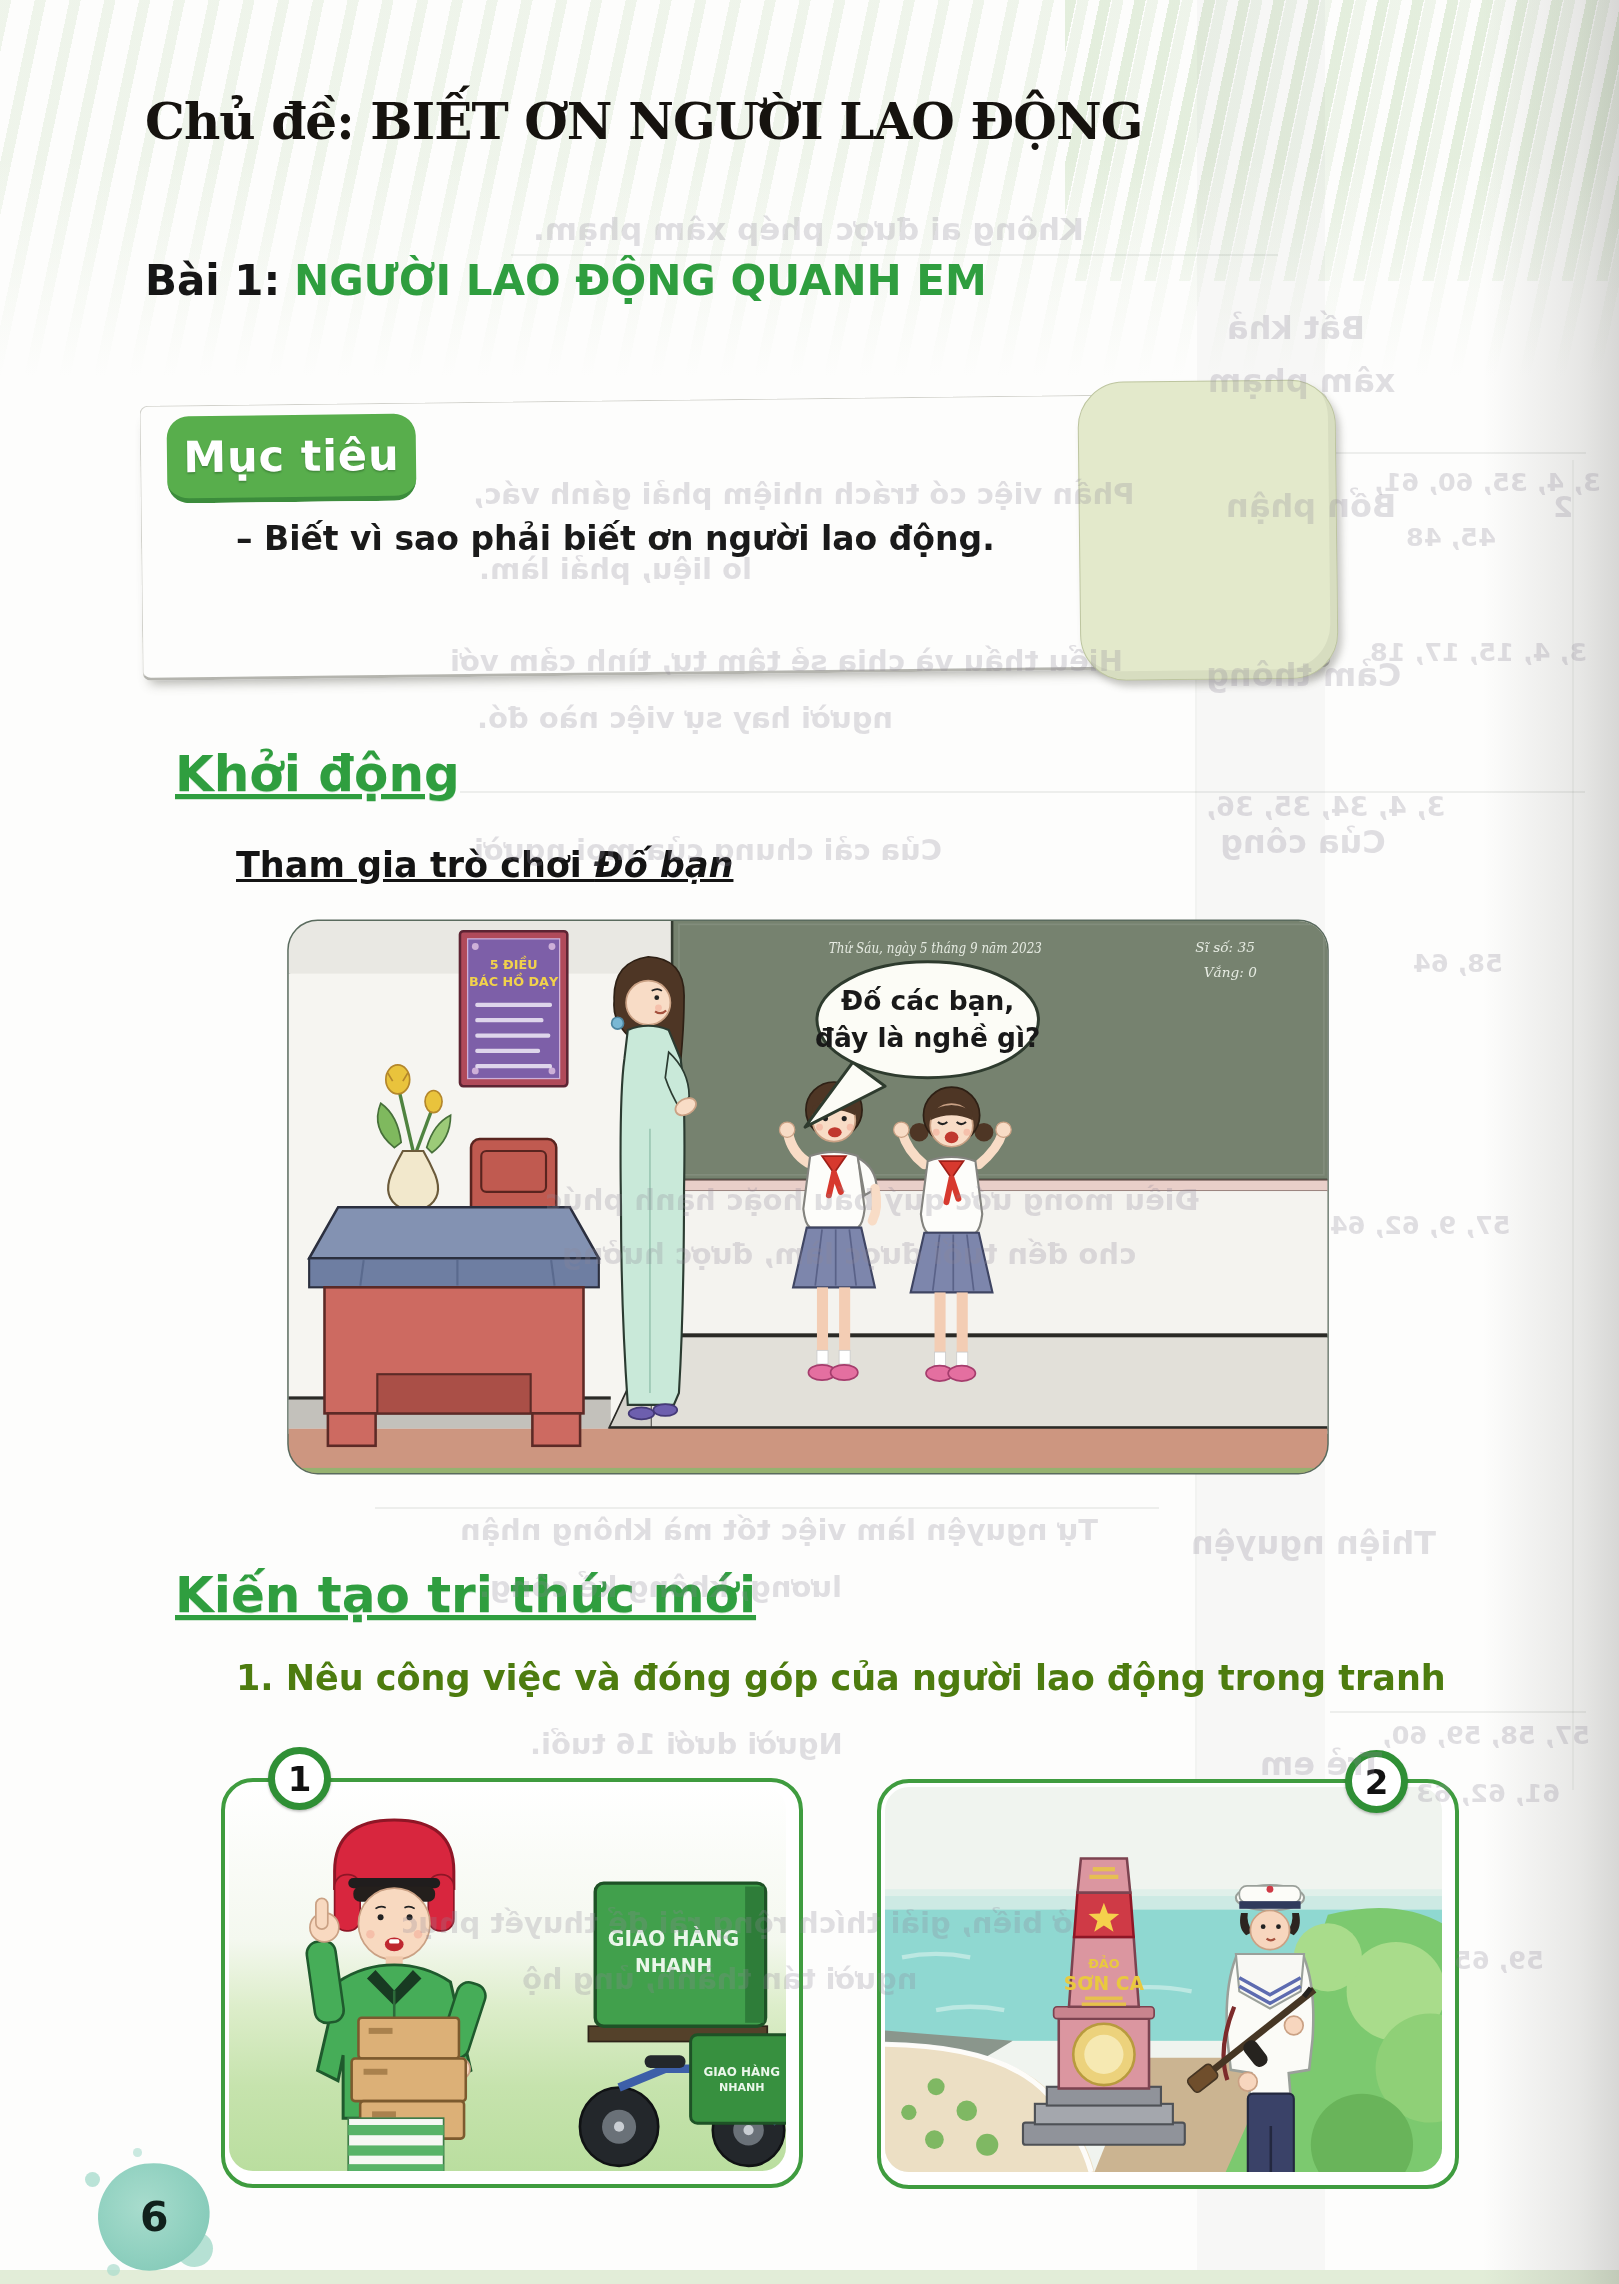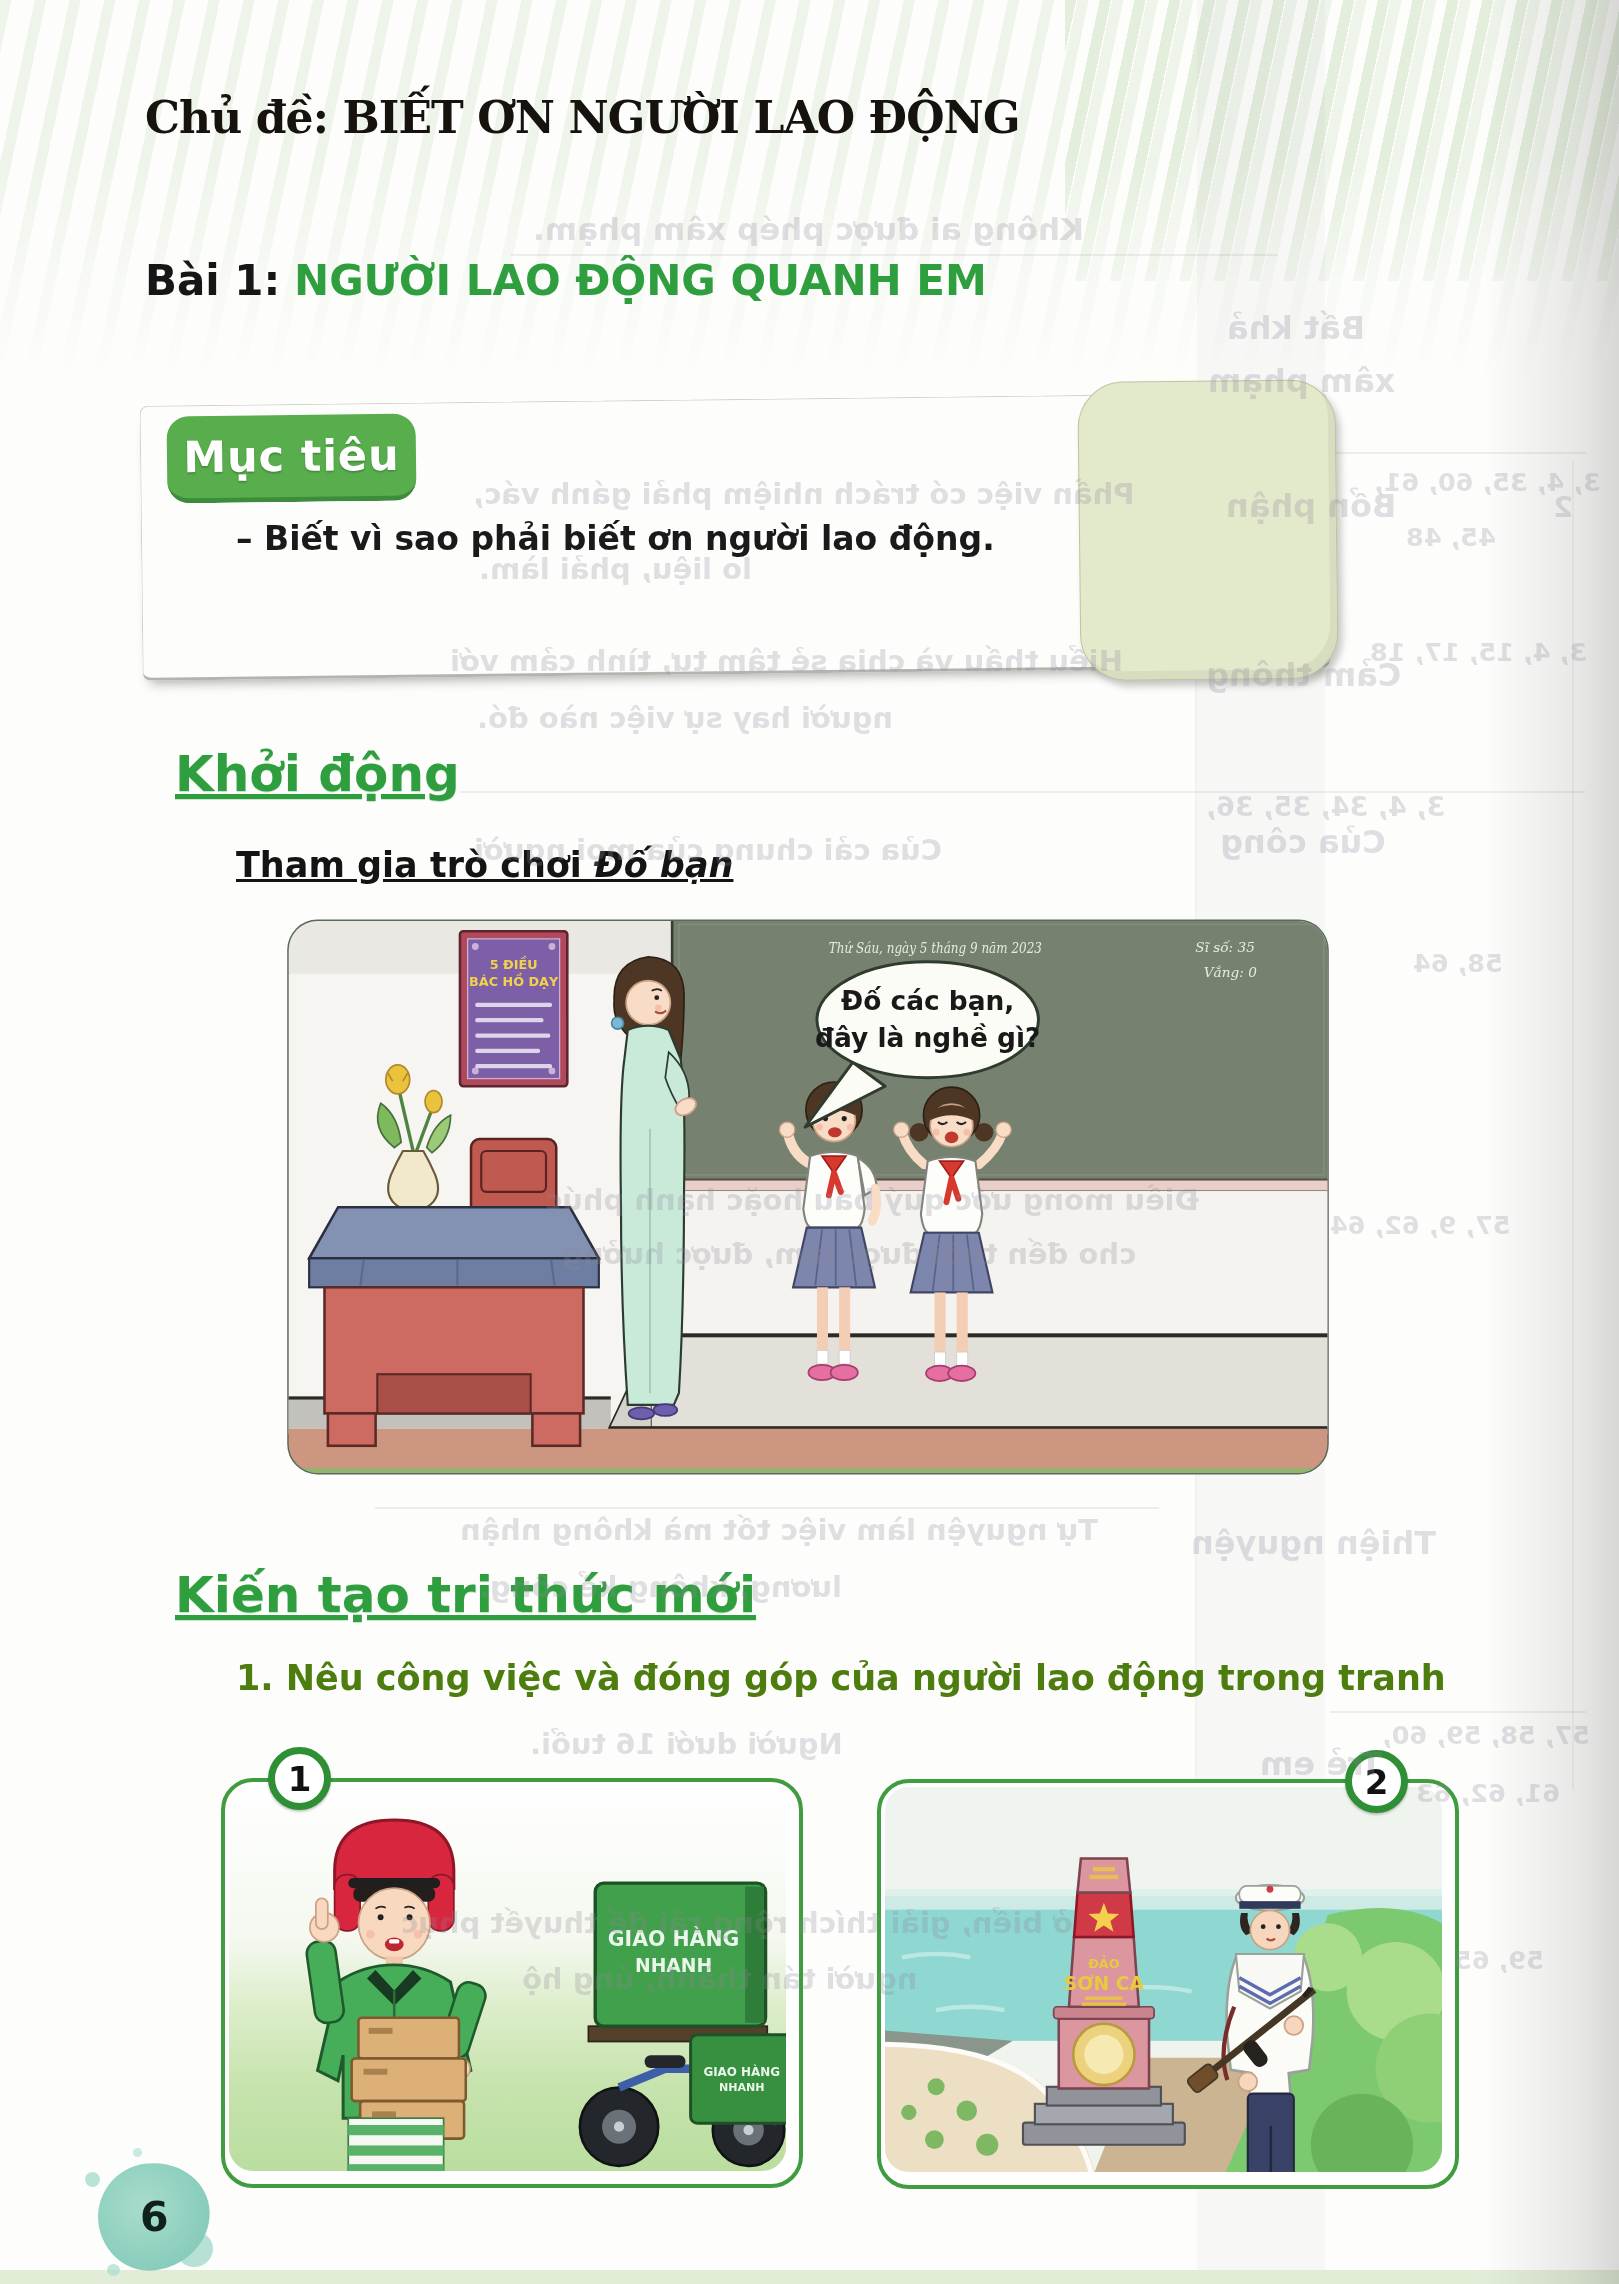--- a/index.html
+++ b/index.html
@@ -42,21 +42,21 @@
   .bleedline{position:absolute;height:1.7px;background:rgba(100,110,100,.10);z-index:1;}
   .bleed-vline{position:absolute;width:1.7px;background:rgba(100,110,100,.07);z-index:1;}
   .ghost{
     position:absolute;transform:scaleX(-1);white-space:nowrap;
     color:#8e8798;opacity:.26;font-weight:700;z-index:5;pointer-events:none;
     font-family:"DejaVu Sans",sans-serif;
   }
   
   .theme-title{
     position:absolute;left:145px;top:92px;
-    font-family:"DejaVu Serif",serif;font-weight:800;font-size:44px;
+    font-family:"DejaVu Serif",serif;font-weight:800;font-size:50px;
     color:#16130f;letter-spacing:-0.9px;z-index:2;white-space:nowrap;
   }
   .lesson-line{position:absolute;left:145px;top:256px;font-size:42px;font-weight:700;z-index:2;white-space:nowrap;}
   .lesson-prefix{color:#161616;}
   .lesson-title{color:#2f9e3f;margin-left:13.6px;}
   .muctieu-card{
     position:absolute;left:141px;top:399px;width:1186px;height:271px;
     background:#fdfdfc;border:1.7px solid #d2d2cc;border-bottom:3.4px solid rgba(120,120,110,.55);
     border-radius:8.5px;transform:rotate(-0.65deg);
     box-shadow:0 10.2px 12px -7.7px rgba(70,70,60,.45);

